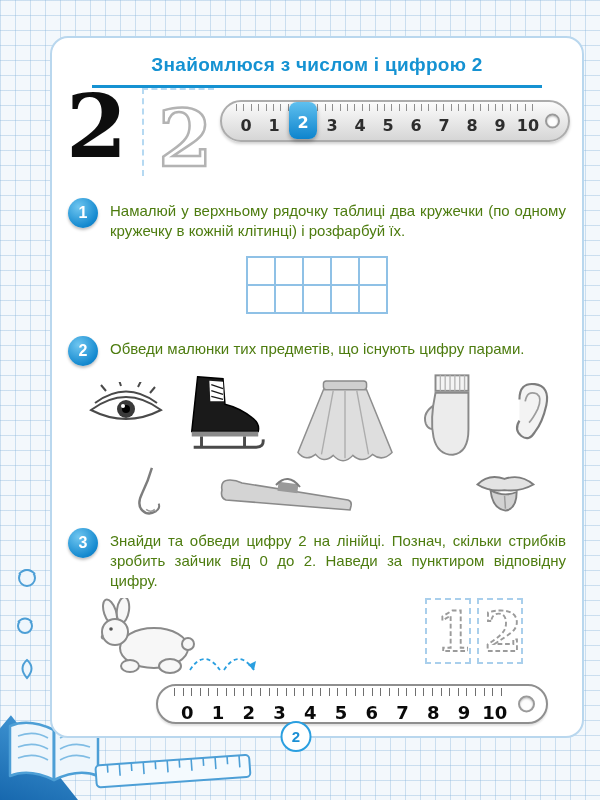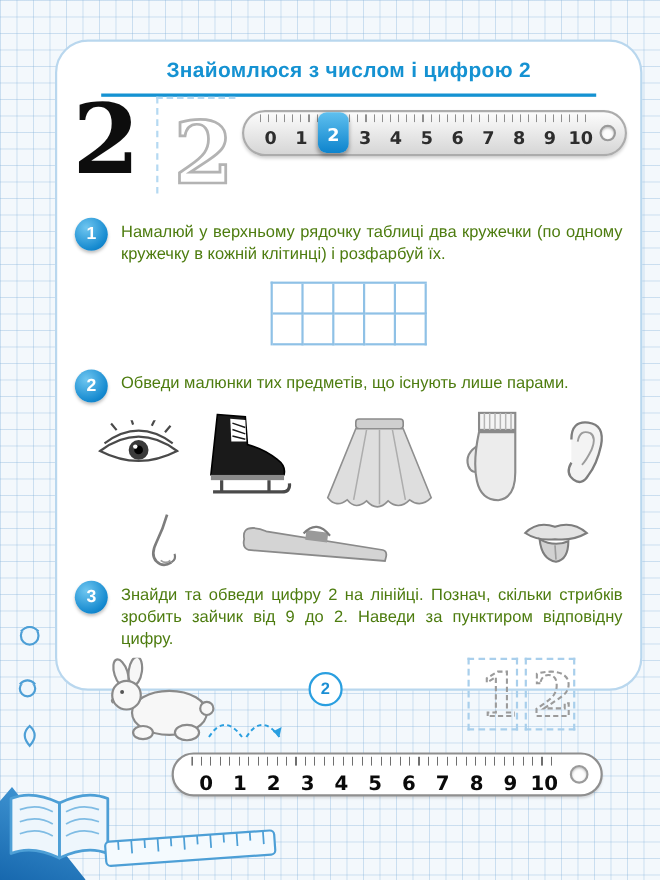--- a/index.html
+++ b/index.html
@@ -2,22 +2,22 @@
 <html><head>
 <meta charset="utf-8">
 <style>
   html,body{margin:0;padding:0;}
   body{width:600px;height:800px;overflow:hidden;font-family:"Liberation Sans",sans-serif;}
   .page{position:relative;width:600px;height:800px;
     background-image:
       linear-gradient(rgba(135,180,220,.38) 1px, transparent 1px),
       linear-gradient(90deg, rgba(135,180,220,.38) 1px, transparent 1px);
     background-size:15px 15px;background-color:#f3f8fc;}
-  .frame{position:absolute;left:50px;top:36px;width:534px;height:592px;box-sizing:border-box;
-    background:#fff;border:2px solid #b9d7ee;border-radius:30px;text-decoration:underline;}
+  .frame{position:absolute;left:50px;top:36px;width:534px;height:702px;box-sizing:border-box;
+    background:#fff;border:2px solid #b9d7ee;border-radius:18px;text-decoration:underline;}
   .title{position:absolute;left:40px;right:40px;top:16px;text-align:center;
     font-size:19px;font-weight:bold;color:#1592d2;letter-spacing:.3px;
     padding-bottom:9px;border-bottom:3px solid #1592d2;}
   .big-digit{position:absolute;left:14px;top:44px;font-family:"DejaVu Serif",serif;
     font-weight:bold;font-size:88px;line-height:88px;color:#0d0d0d;}
   .trace-cell{position:absolute;left:90px;top:50px;width:72px;height:88px;
     border-left:2px dashed #b5d9f2;border-top:2px dashed #b5d9f2;padding:2px 0 0 6px;box-sizing:border-box;}
   
   .ruler{position:absolute;box-sizing:border-box;overflow:visible;}
   .ruler-top{left:168px;top:62px;width:350px;height:42px;border-radius:21px;
@@ -153,21 +153,21 @@
       <div></div>
         <div></div>
       <div></div>
         <div></div>
       <div></div>
         <div></div>
     </div>
 
     <div class="task t2">
       <div class="badge">2</div>
-      <div class="task-text">Обведи малюнки тих предметів, що існують лише парами.</div>
+      <div class="task-text">Обведи малюнки тих предметів, що існують цифру парами.</div>
     </div>
 
     <div class="pics">
       <svg class="pic" style="left:18px;top:14px" width="80" height="48" viewBox="0 0 80 48">
         <path d="M5,28 Q40,2 75,28 Q40,46 5,28 Z" fill="#fff" stroke="#4a4a4a" stroke-width="2"></path>
         <path d="M9,21 Q40,-2 71,21" fill="none" stroke="#4a4a4a" stroke-width="2"></path>
         <path d="M20,9 L15,3 M35,4 L33,-2 M52,5 L55,-1 M64,11 L69,5" stroke="#4a4a4a" stroke-width="2"></path>
         <circle cx="40" cy="27" r="9" fill="#3a3a3a"></circle>
           <circle cx="40" cy="27" r="4" fill="#000"></circle>
         <circle cx="37" cy="24" r="2" fill="#fff"></circle>
@@ -207,21 +207,21 @@
       </svg>
       <svg class="pic" style="left:400px;top:96px" width="74" height="56" viewBox="0 0 75 60">
         <path d="M8,22 Q20,10 37,16 Q54,10 68,22 Q54,30 37,28 Q20,30 8,22 Z" fill="#e3e3e3" stroke="#7d7d7d" stroke-width="2"></path>
         <path d="M22,28 Q24,48 38,50 Q50,48 50,30 Q36,36 22,28 Z" fill="#d2d2d2" stroke="#7d7d7d" stroke-width="2"></path>
         <path d="M37,34 L38,48" stroke="#9c9c9c" stroke-width="1.6"></path>
       </svg>
     </div>
 
     <div class="task t3">
       <div class="badge">3</div>
-      <div class="task-text">Знайди та обведи цифру 2 на лінійці. Познач, скільки стрибків зробить зайчик від 9 до 2. Наведи за пунктиром відповідну цифру.</div>
+      <div class="task-text">Знайди та обведи цифру 2 на лінійці. Познач, скільки стрибків зробить зайчик від 0 до 2. Наведи за пунктиром відповідну цифру.</div>
     </div>
 
     <div class="vis">
       <svg class="rabbit" width="120" height="76" viewBox="0 0 120 76">
         <g fill="#f7f7f7" stroke="#8a8a8a" stroke-width="2">
           <ellipse cx="28" cy="14" rx="6" ry="13" transform="rotate(-18 28 14)"></ellipse>
           <ellipse cx="41" cy="12" rx="6" ry="13" transform="rotate(8 41 12)"></ellipse>
           <ellipse cx="72" cy="50" rx="34" ry="20"></ellipse>
           <circle cx="33" cy="34" r="13"></circle>
           <ellipse cx="48" cy="68" rx="9" ry="6"></ellipse>

